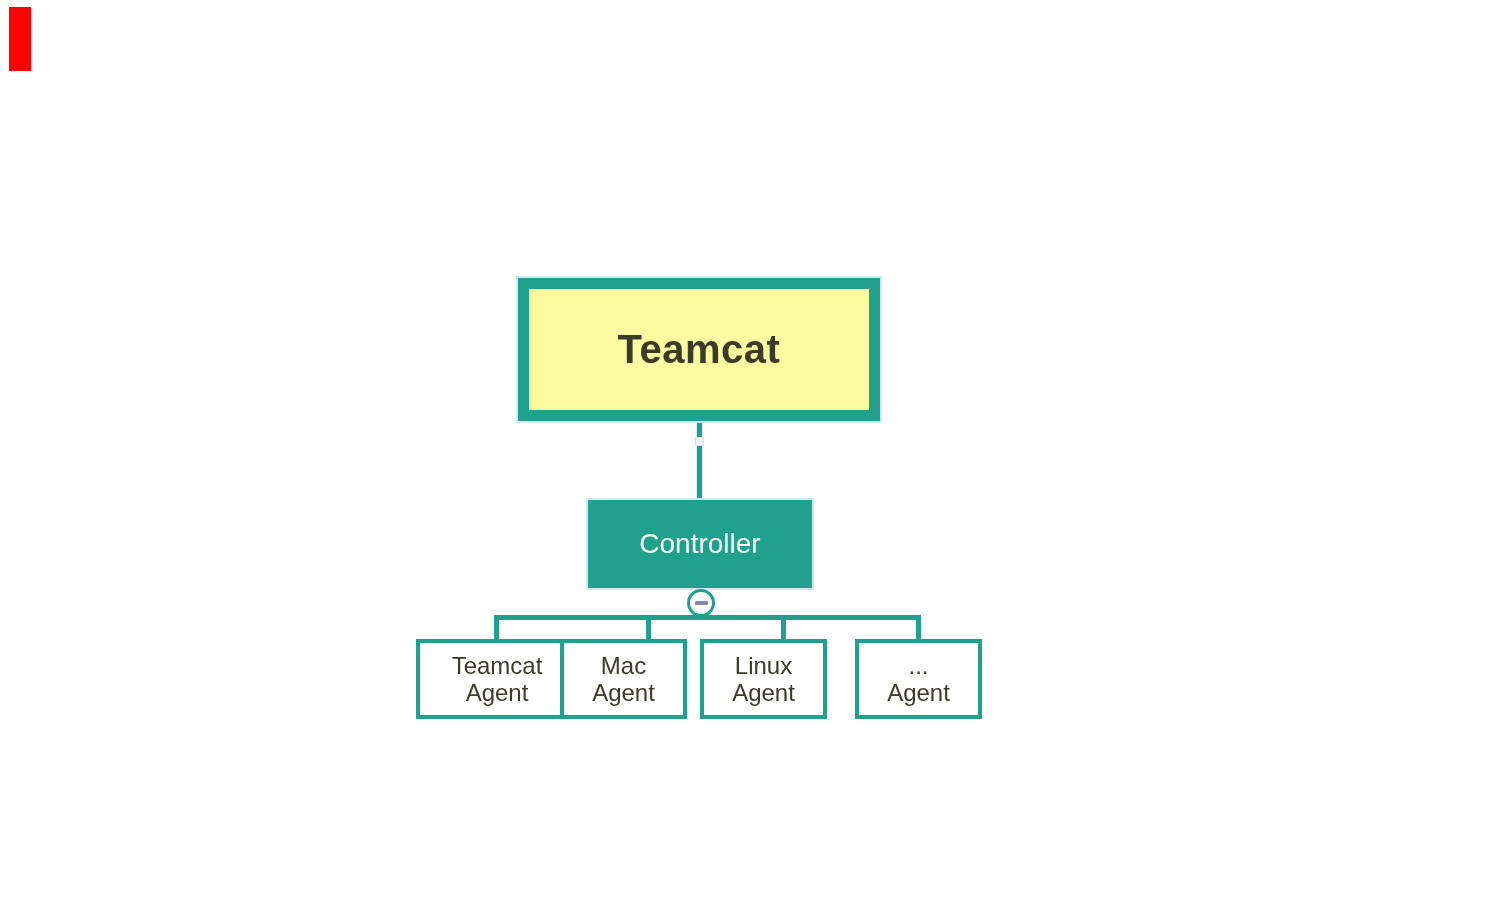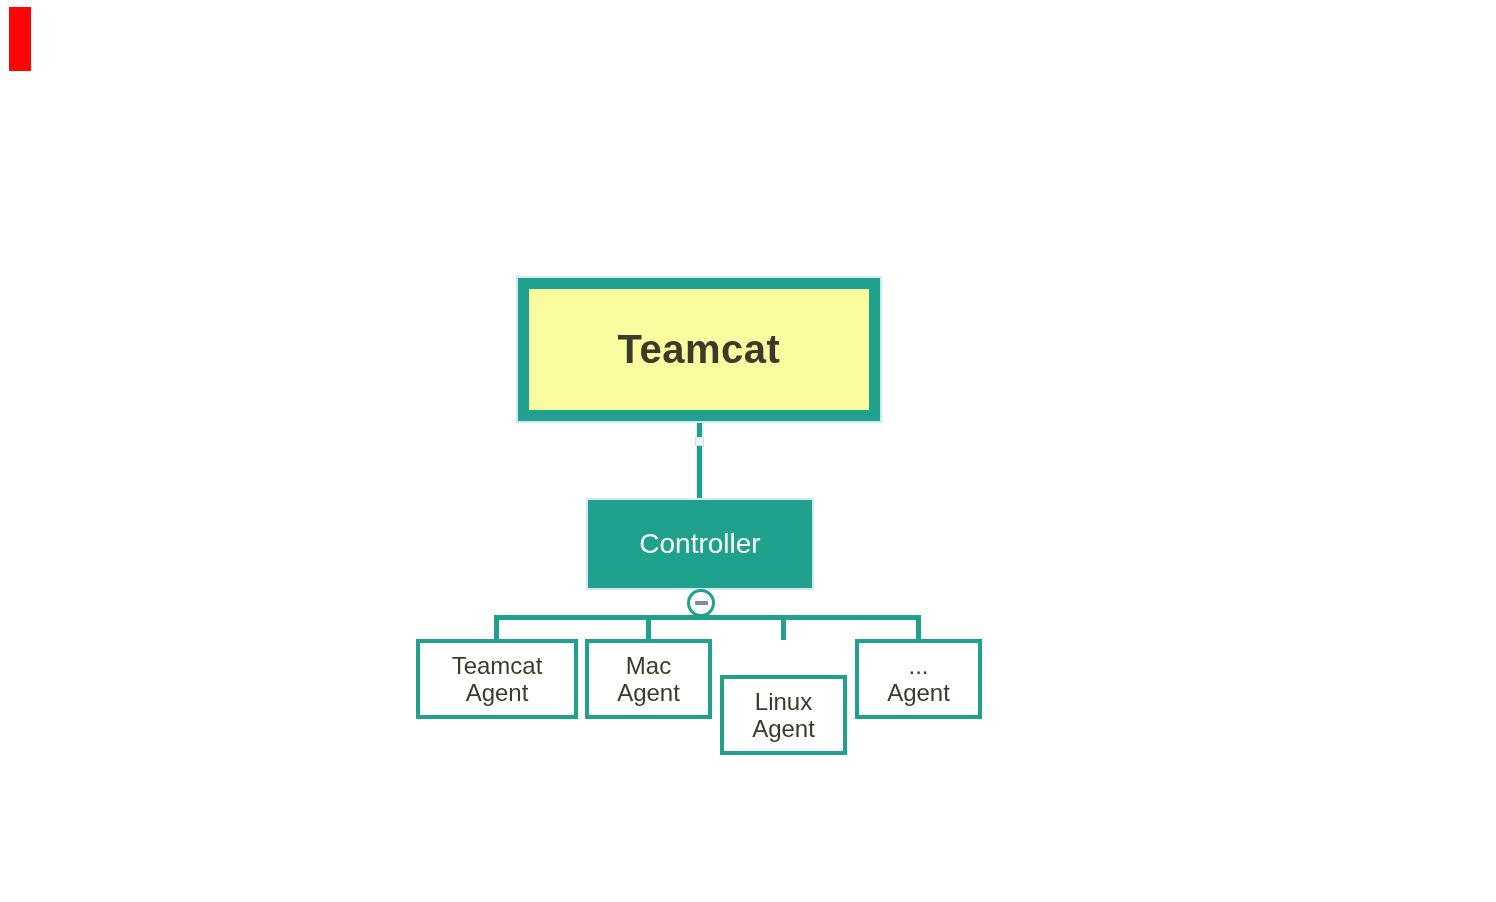--- a/index.html
+++ b/index.html
@@ -63,22 +63,22 @@
   .node-agent {
     top: 639px;
     height: 80px;
     background: #ffffff;
     border: 4px solid #1fa18d;
     color: #3c3a28;
     font-size: 24px;
     line-height: 27px;
   }
   .node-agent-1 { left: 416px; width: 162px; }
-  .node-agent-2 { left: 585px; width: 127px; }
-  .node-agent-3 { left: 720px; width: 127px; margin-top: 36px; }
+  .node-agent-2 { left: 560px; width: 127px; }
+  .node-agent-3 { left: 700px; width: 127px; }
   .node-agent-4 { left: 855px; width: 127px; }
   .agent-label span { display: block; }
 
   
   .edge {
     position: absolute;
     background: #1fa18d;
     z-index: 1;
   }
   .edge-root-controller {

